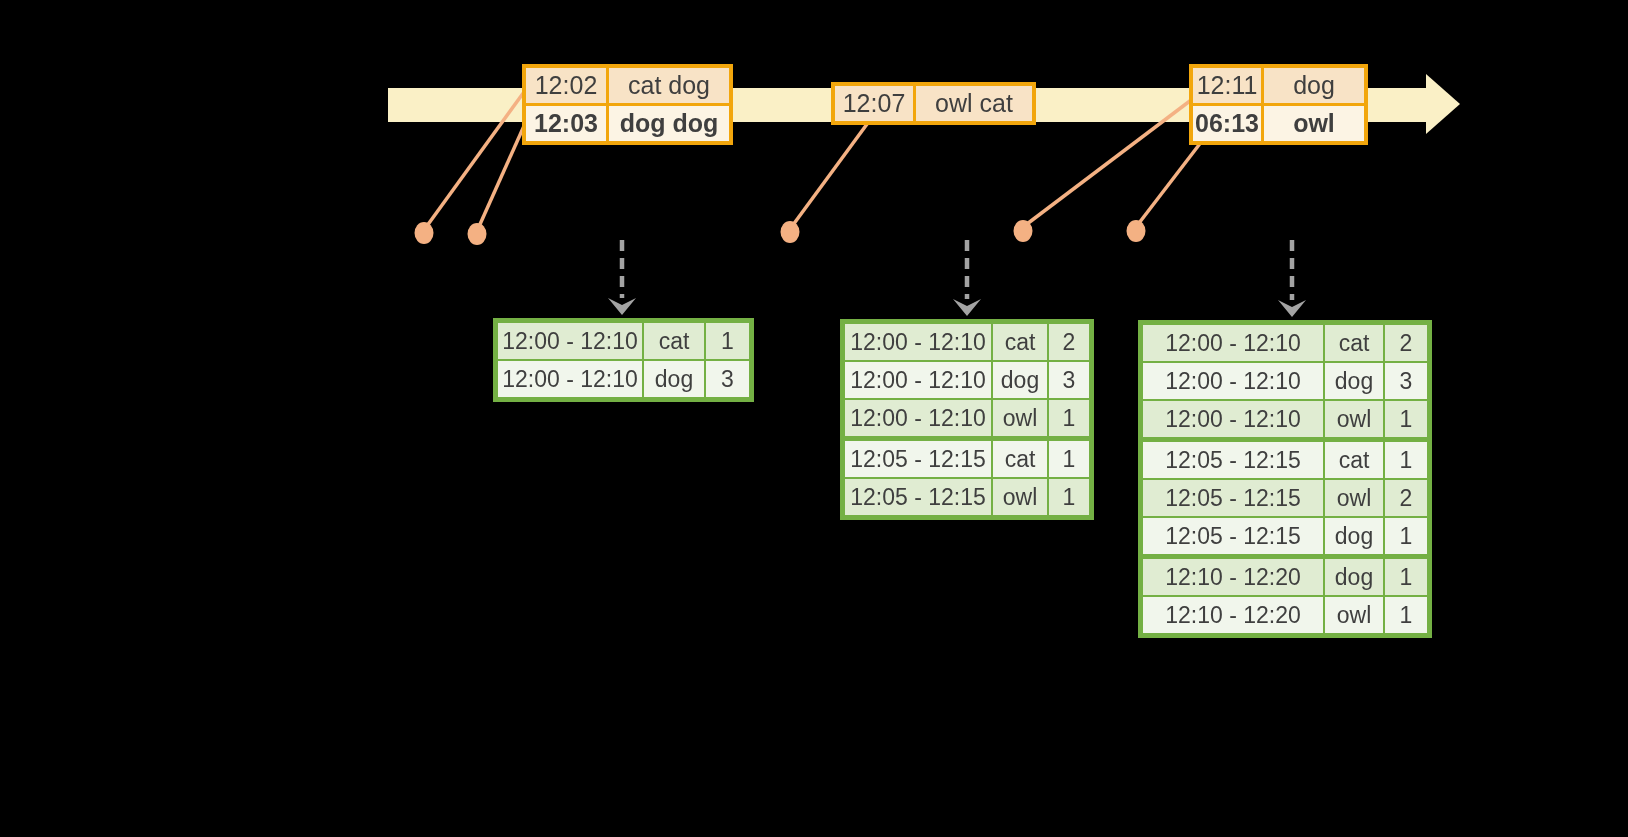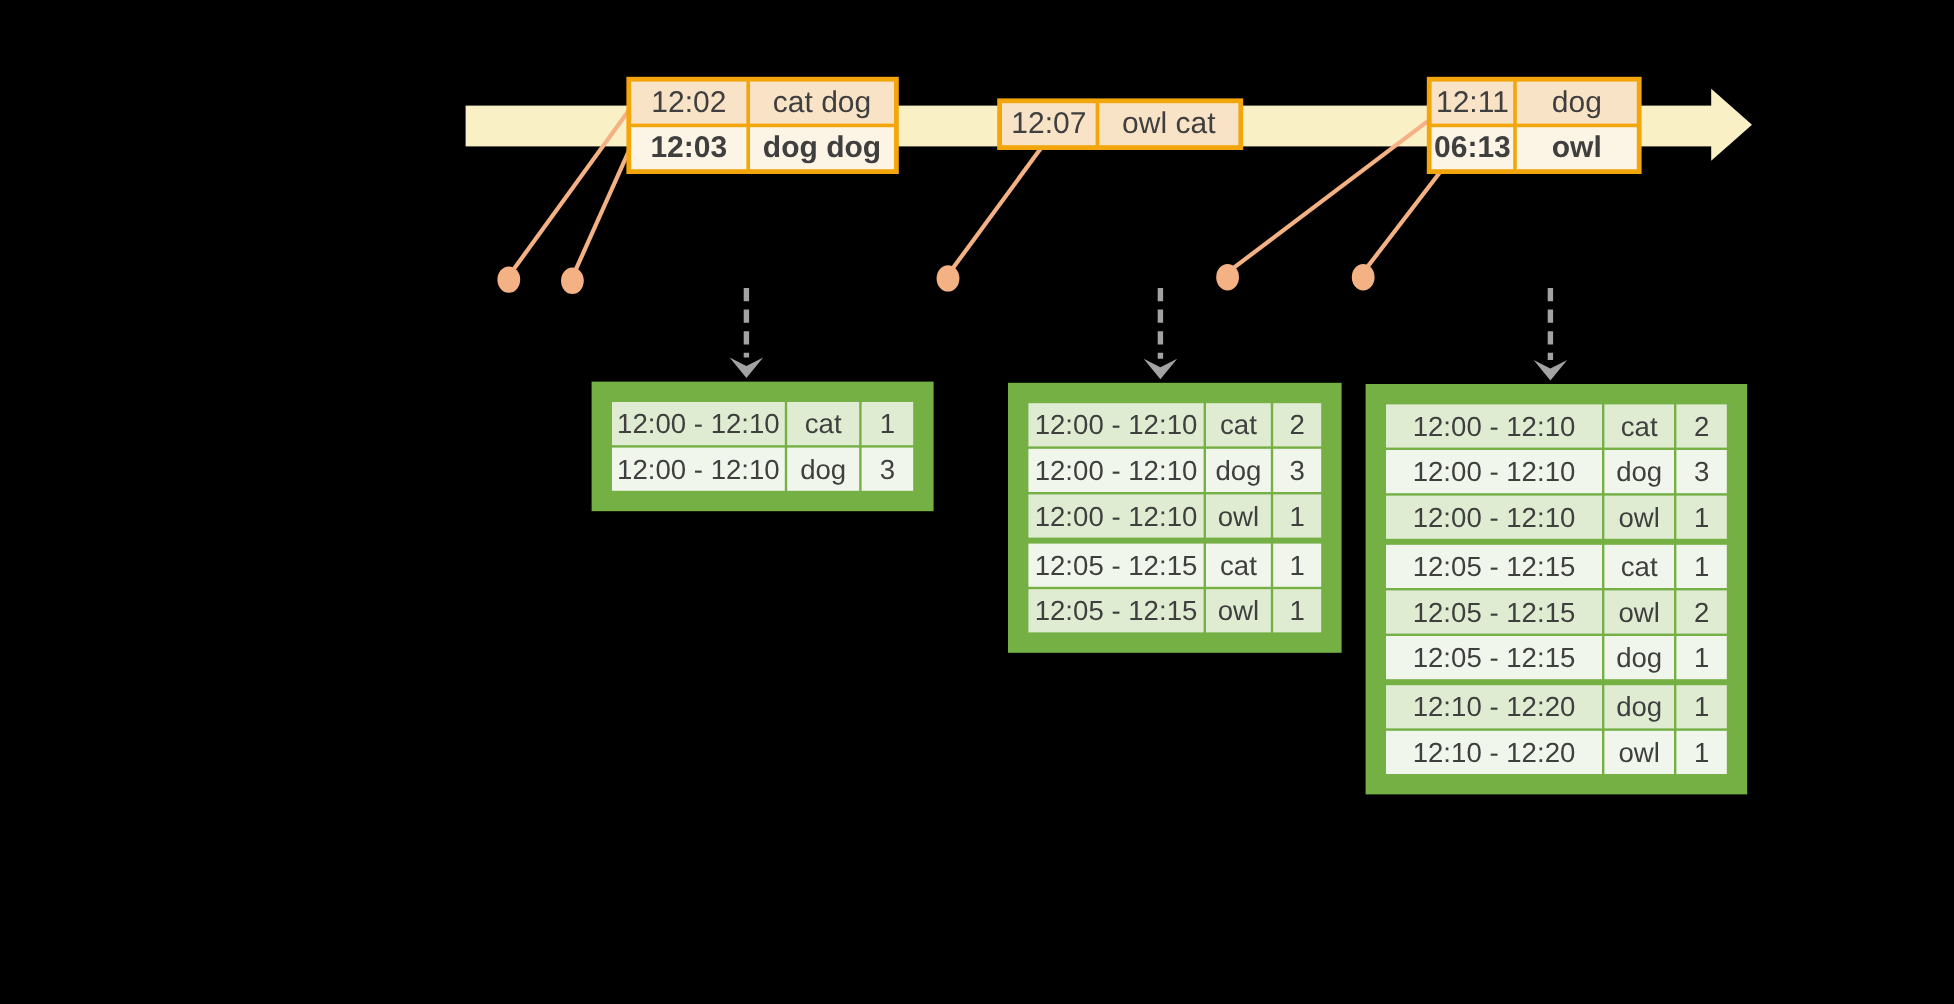--- a/index.html
+++ b/index.html
@@ -21,29 +21,29 @@
     display:flex;flex-direction:column;gap:3px;
   }
   .erow{display:flex;gap:3px;}
   .ecell{
     height:35px;line-height:35px;text-align:center;
     font-size:25px;
     background:var(--event-row-odd,#F8E3C6);
     white-space:nowrap;
   }
   .erow.even .ecell{background:var(--event-row-even,#FCF4E4);font-weight:bold;}
-  .et0 .c1{width:96px}.et0 .c2{width:120px}
+  .et0 .c1{width:80px}.et0 .c2{width:120px}
   .et1 .c1{width:78px}.et1 .c2{width:116px}
   .et2 .c1{width:68px}.et2 .c2{width:100px}
 
   
   .rtable{
     position:absolute;
     background:var(--result-border,#74B044);
-    padding:17px;
+    padding:5px;
     display:flex;flex-direction:column;gap:2px;
   }
   .rrow{display:flex;gap:2px;}
   .rrow.gsep{margin-top:3px;}
   .rcell{
     height:36px;line-height:36px;text-align:center;
     font-size:23px;
     background:var(--result-row-odd,#E0ECD2);
     white-space:nowrap;
   }

